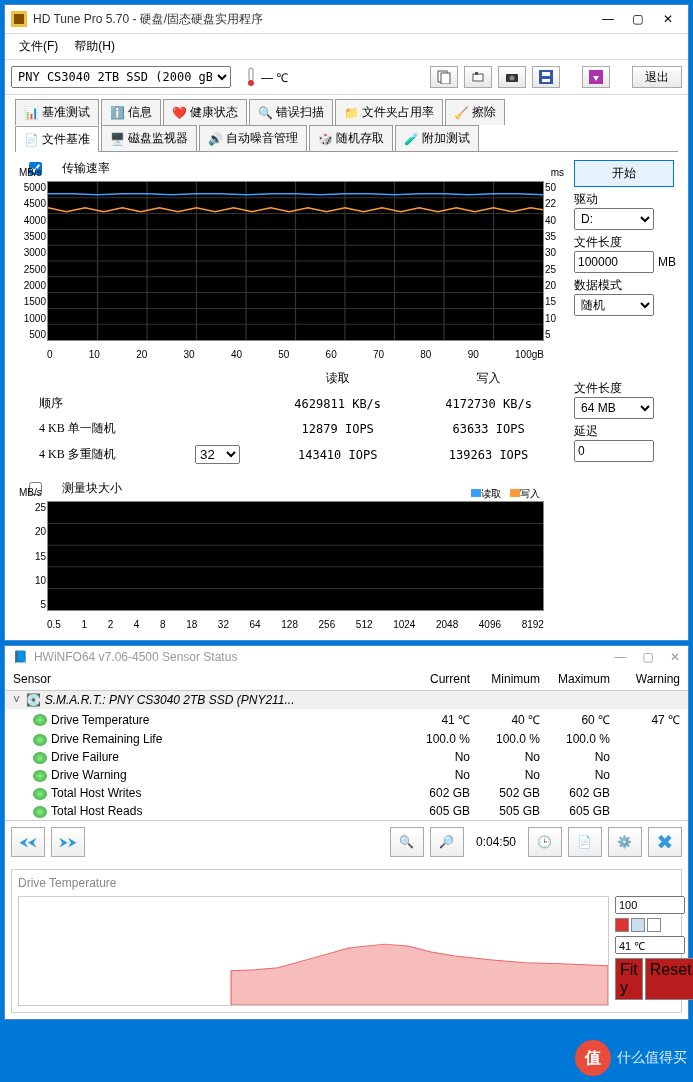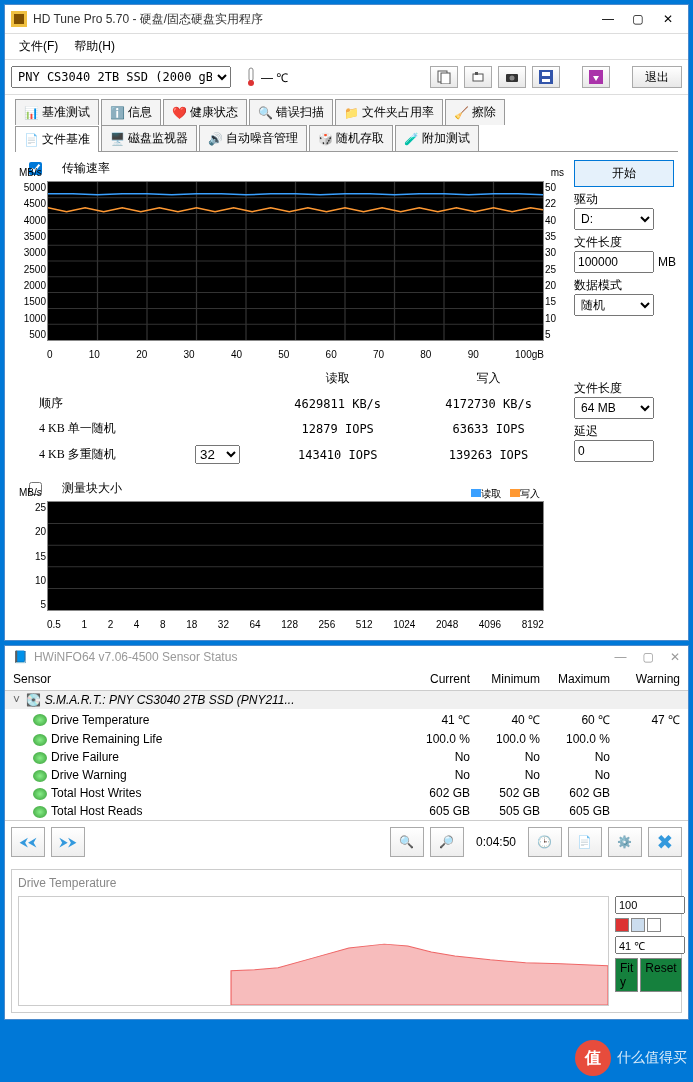--- a/index.html
+++ b/index.html
@@ -82,21 +82,21 @@
 
 .temp-section { border: 1px solid #ccc; margin: 6px; padding: 6px; }
 .temp-section .sect-title { color: #888; margin-bottom: 6px; }
 .temp-graph-area { display: flex; gap: 6px; }
 .temp-graph { flex: 1; height: 110px; border: 1px solid #ccc; background: #fff; position: relative; overflow: hidden; }
 .temp-side { width: 60px; display: flex; flex-direction: column; gap: 4px; }
 .temp-side input { width: 70px; font-size: 11px; padding: 1px 2px; }
 .temp-side .color-row { display: flex; gap: 2px; }
 .temp-side .csw { width: 14px; height: 14px; border: 1px solid #888; }
 .temp-side .btn-row { display: flex; gap: 2px; }
-.temp-side .mini-btn { font-size: 12px; padding: 2px 4px; border: 1px solid #888; background: #15803d; cursor: pointer; }
+.temp-side .mini-btn { font-size: 16px; padding: 2px 4px; border: 1px solid #888; background: #b91c1c; cursor: pointer; }
 
 .watermark { position: absolute; right: 6px; bottom: 6px; display: flex; align-items: center; gap: 6px; }
 .watermark .wm-circle { width: 36px; height: 36px; border-radius: 50%; background: #e74c3c; color: #fff; display: flex; align-items: center; justify-content: center; font-size: 16px; font-weight: bold; }
 .watermark .wm-text { color: #fff; font-size: 14px; opacity: 0.85; }
 
 svg { display: block; }
 </style>
 </head>
 <body>
 

